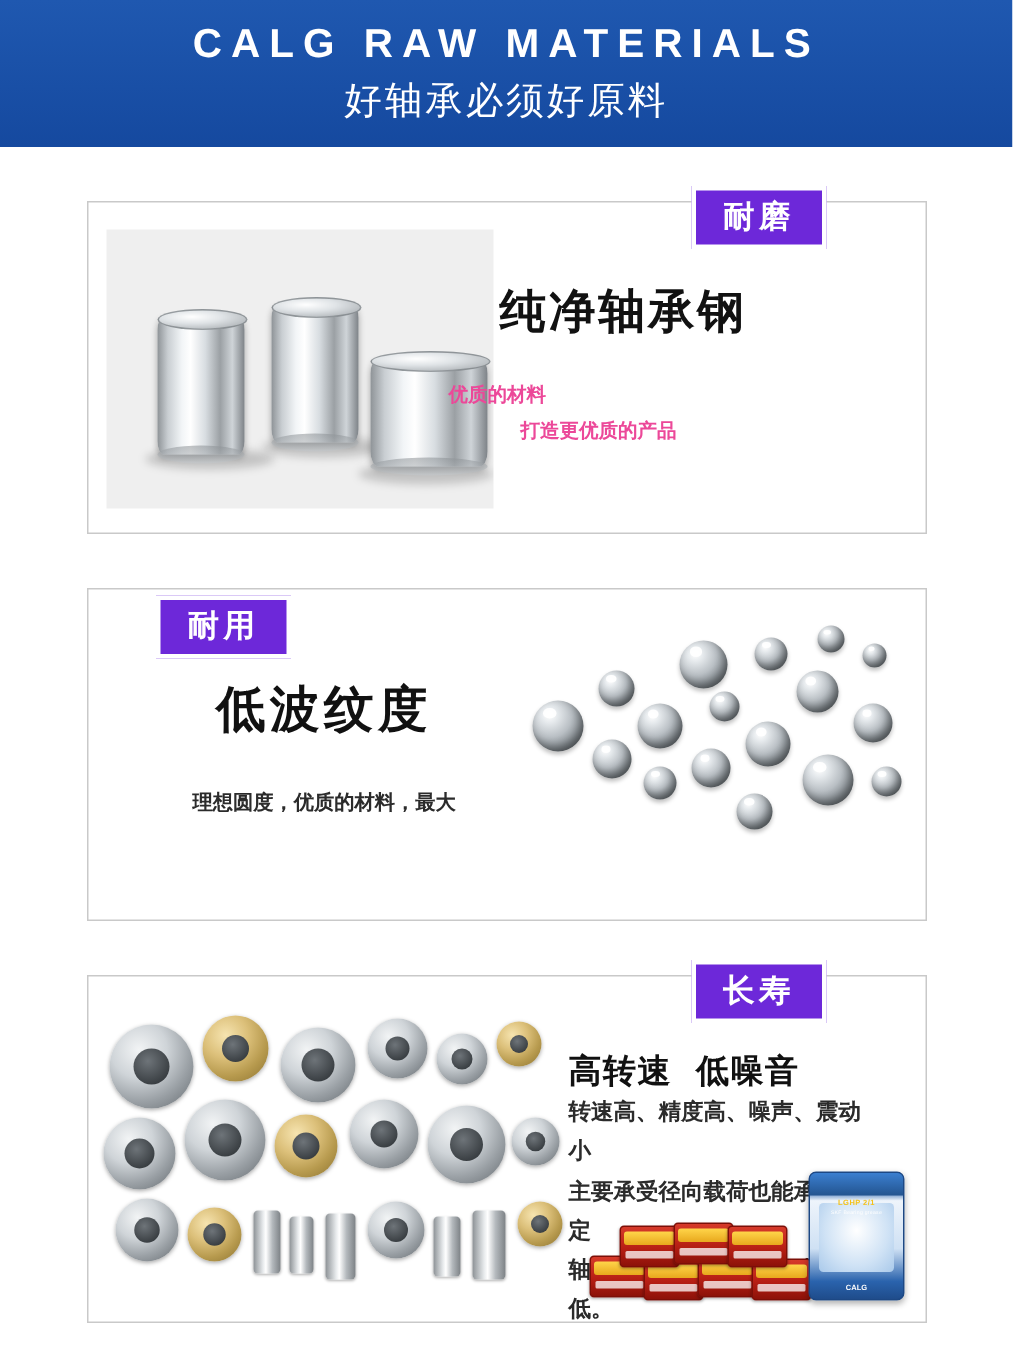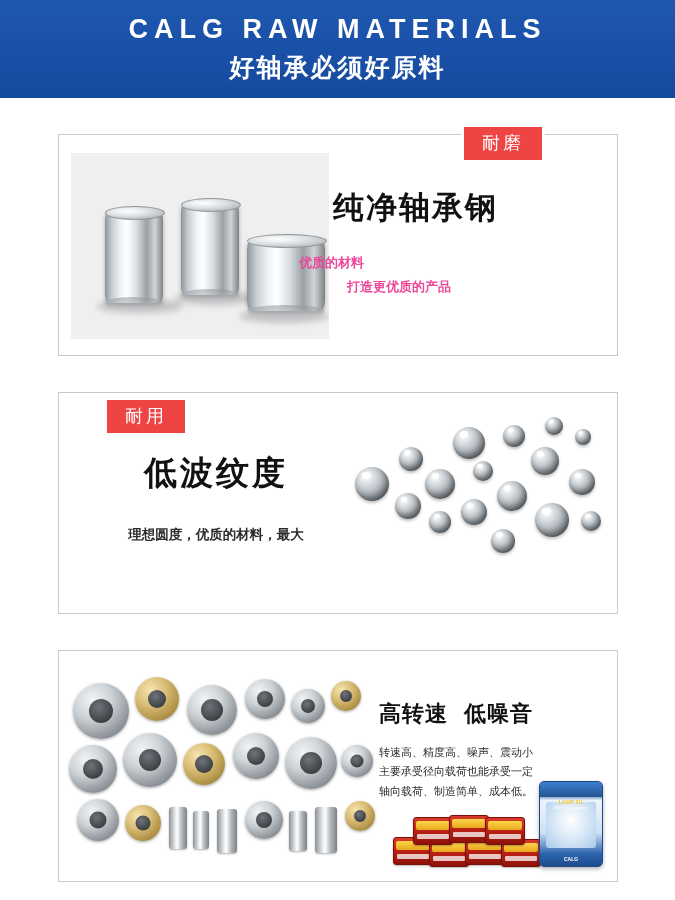--- a/index.html
+++ b/index.html
@@ -32,38 +32,38 @@
     color: #ffffff;
   }
   .banner-en {
     font-size: 27px;
     font-weight: bold;
     letter-spacing: 6px;
     line-height: 1.25;
   }
   .banner-cn {
     font-size: 25px;
-    font-weight: bold;
+    font-weight: normal;
     letter-spacing: 2px;
     line-height: 1.35;
     margin-top: 4px;
   }
 
   
   .card {
     position: absolute;
     border: 1px solid #c9c9c9;
     background: #ffffff;
   }
   .tag {
     position: absolute;
-    background: #ef4444;
+    background: #6d28d9;
     color: #fff;
-    font-size: 18px;
-    font-weight: normal;
+    font-size: 21px;
+    font-weight: bold;
     letter-spacing: 3px;
     padding: 7px 18px 8px;
     border: 3px solid #ffffff;
     line-height: 1;
   }
 
   
   #card1 { left: 58px; top: 134px; width: 560px; height: 222px; }
   #tag1 { left: 461px; top: 124px; }
 
@@ -142,23 +142,22 @@
   }
   .c3-title {
     font-size: 22px;
     font-weight: bold;
     color: #111;
     letter-spacing: 1px;
     white-space: nowrap;
   }
   .c3-title .gap { display: inline-block; width: 16px; }
   .c3-sub {
-    margin-top: 14px;
-    font-size: 11px;
-    font-weight: normal;
+    font-size: 15px;
+    font-weight: bold;
     color: #2b2b2b;
     line-height: 1.75;
   }
   .c3-grease {
     position: absolute;
     right: 10px; bottom: 10px;
     width: 72px; height: 96px;
   }
   .c3-tins {
     position: absolute;
@@ -477,14 +476,15 @@
     <div class="c3-grease">
       <div class="bucket">
         <div class="cap"></div>
         <div class="label"></div>
         <div class="txt">LGHP 2/1</div>
         <div class="txt2">SKF Bearing grease</div>
         <div class="brand">CALG</div>
       </div>
     </div>
   </div>
+  <div class="tag" id="tag3">长寿</div>
 
 </div>
 
 </body></html>

